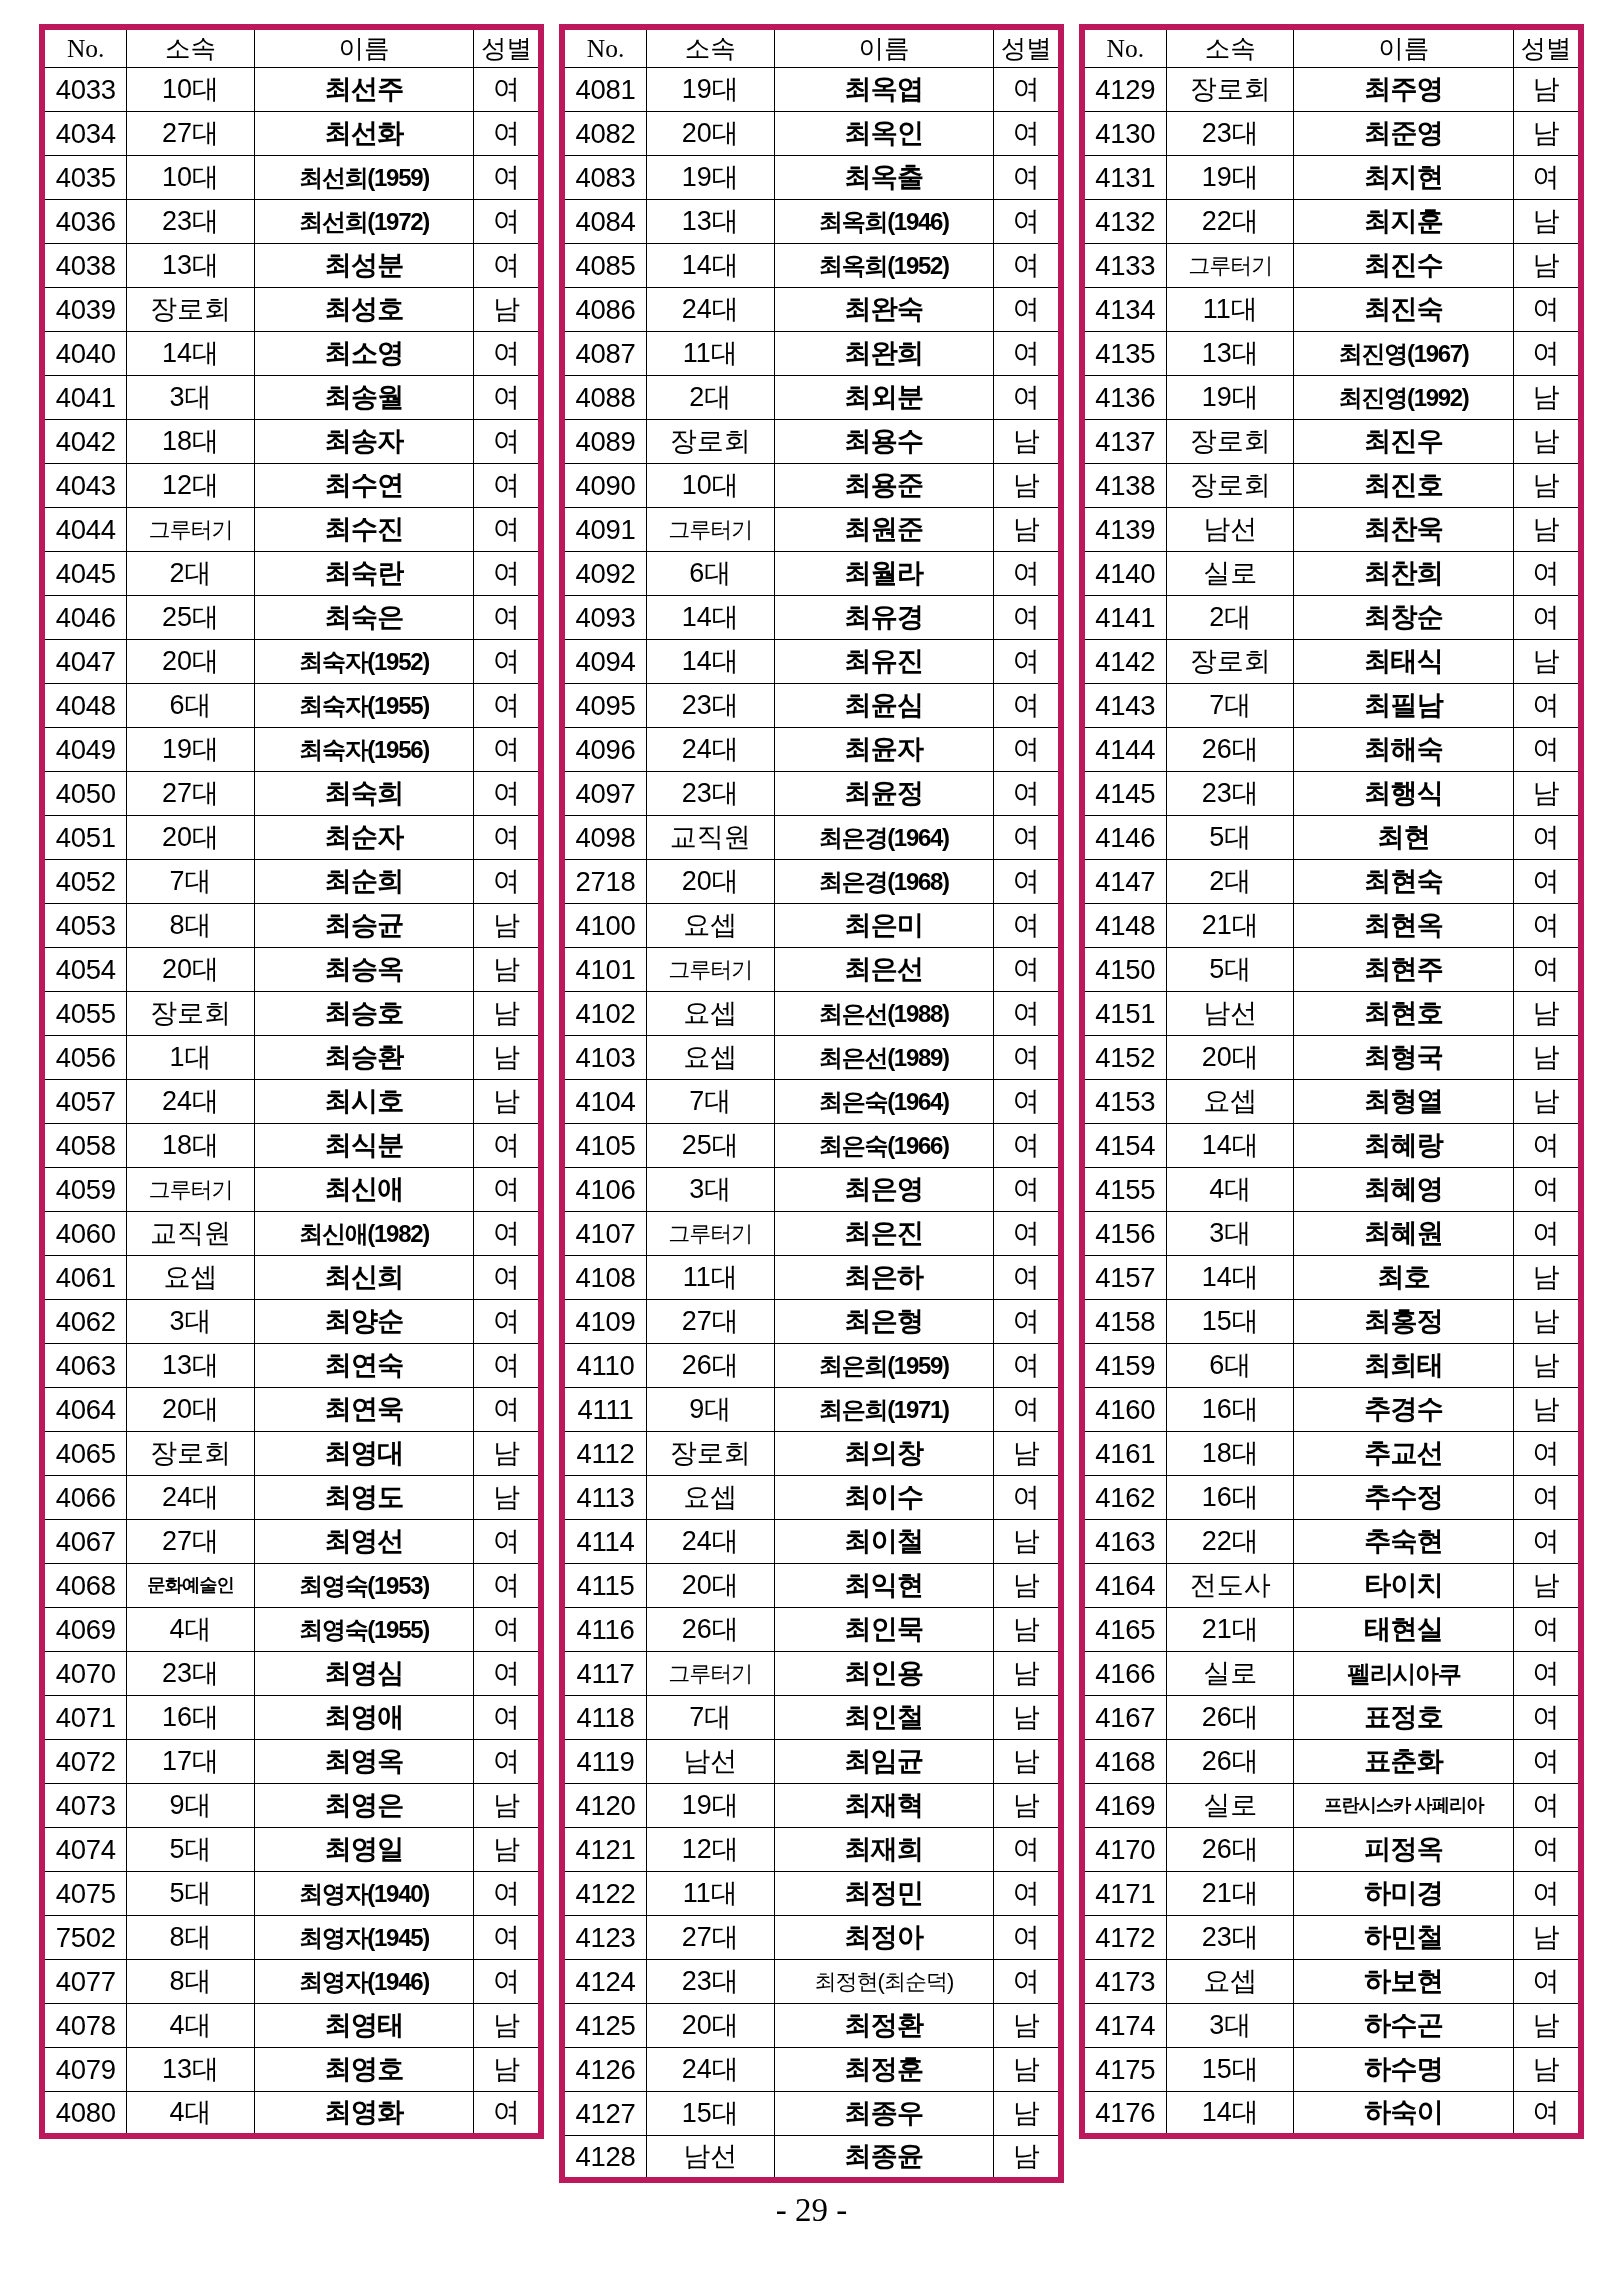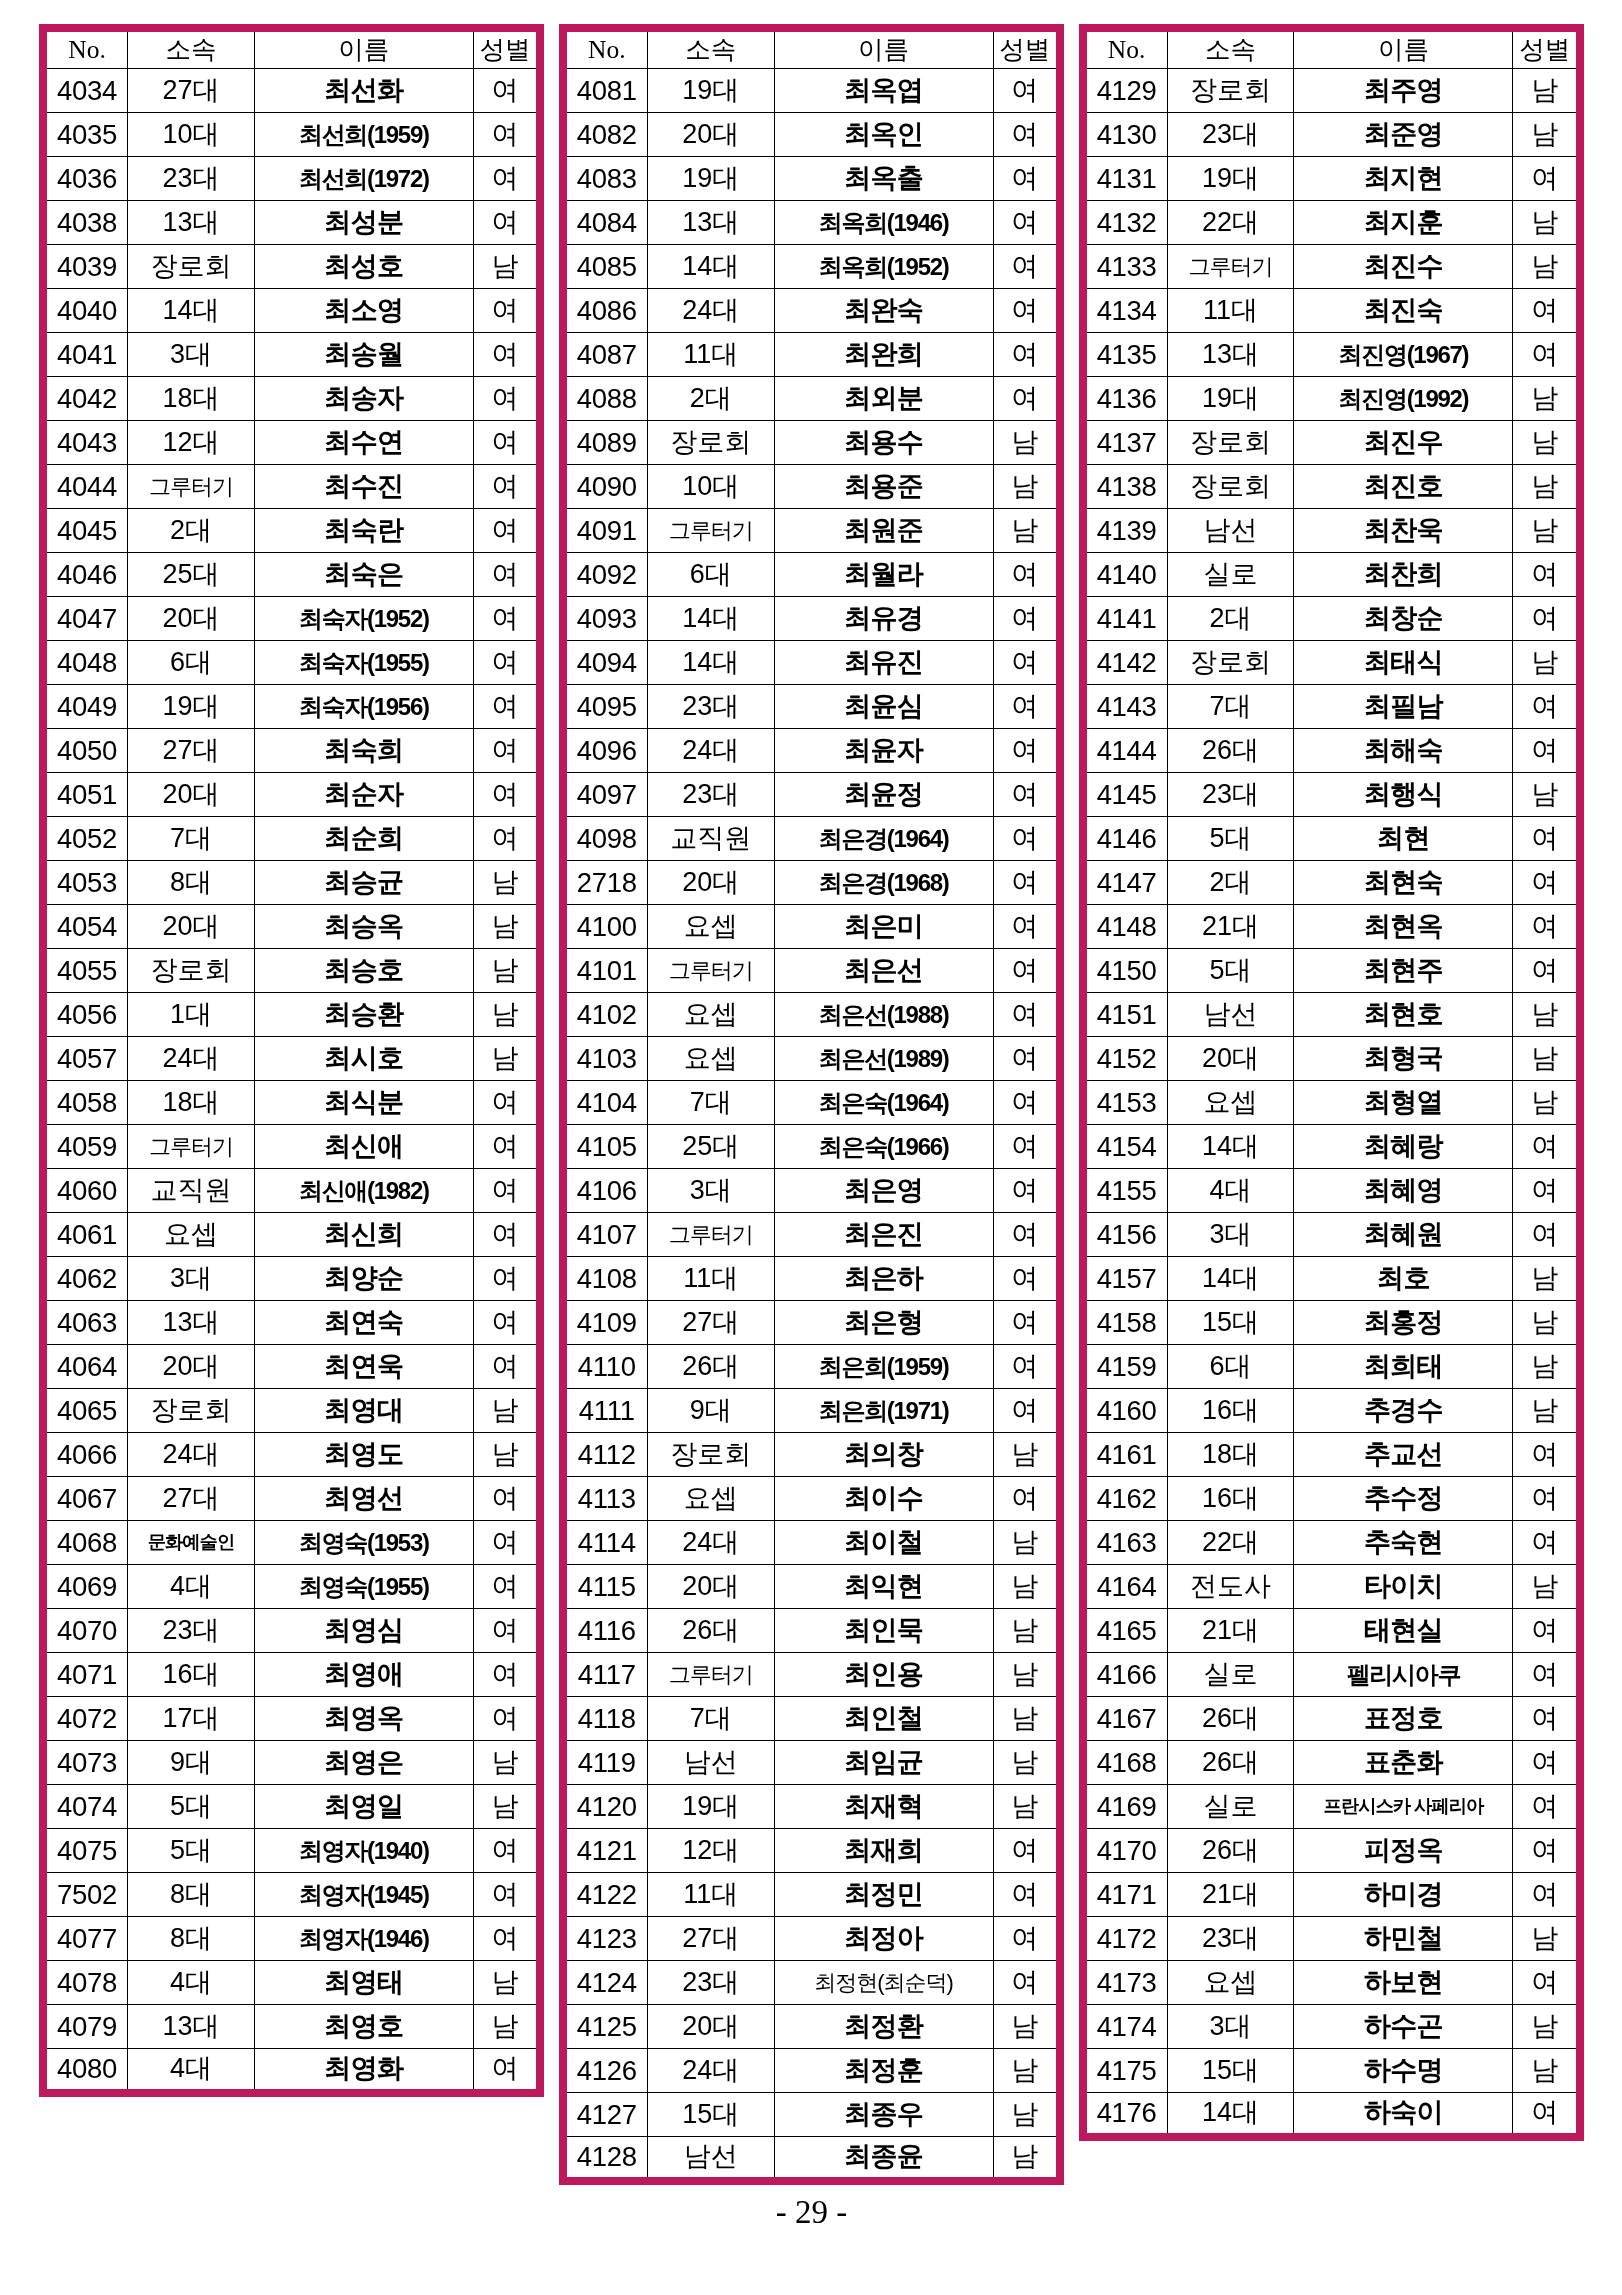--- a/index.html
+++ b/index.html
@@ -29,21 +29,21 @@
     flex: 0 0 auto;
   }
   .col-block {
     flex: 1 1 0;
     min-width: 0;
   }
   table.dir {
     width: 100%;
     border-collapse: collapse;
     table-layout: fixed;
-    border: 8px solid #be185d;
+    border: 6px solid #be185d;
   }
   table.dir col.c-no    { width: 17.0%; }
   table.dir col.c-org   { width: 25.5%; }
   table.dir col.c-name  { width: 44.0%; }
   table.dir col.c-sex   { width: 13.5%; }
 
   table.dir th, table.dir td {
     border: 1.3px solid #000;
     text-align: center;
     vertical-align: middle;
@@ -109,20 +109,26 @@
         <thead>
           <tr>
             <th class="hdr-no">No.</th>
             <th>소속</th>
             <th>이름</th>
             <th>성별</th>
           </tr>
         </thead>
         <tbody>
             <tr>
+              <td class="cell-no">4033</td>
+              <td class="cell-org">10대</td>
+              <td class="cell-name">최선주</td>
+              <td class="cell-sex">여</td>
+            </tr>
+            <tr>
               <td class="cell-no">4034</td>
               <td class="cell-org">27대</td>
               <td class="cell-name">최선화</td>
               <td class="cell-sex">여</td>
             </tr>
             <tr>
               <td class="cell-no">4035</td>
               <td class="cell-org">10대</td>
               <td class="cell-name squeeze-3">최선희(1959)</td>
               <td class="cell-sex">여</td>

